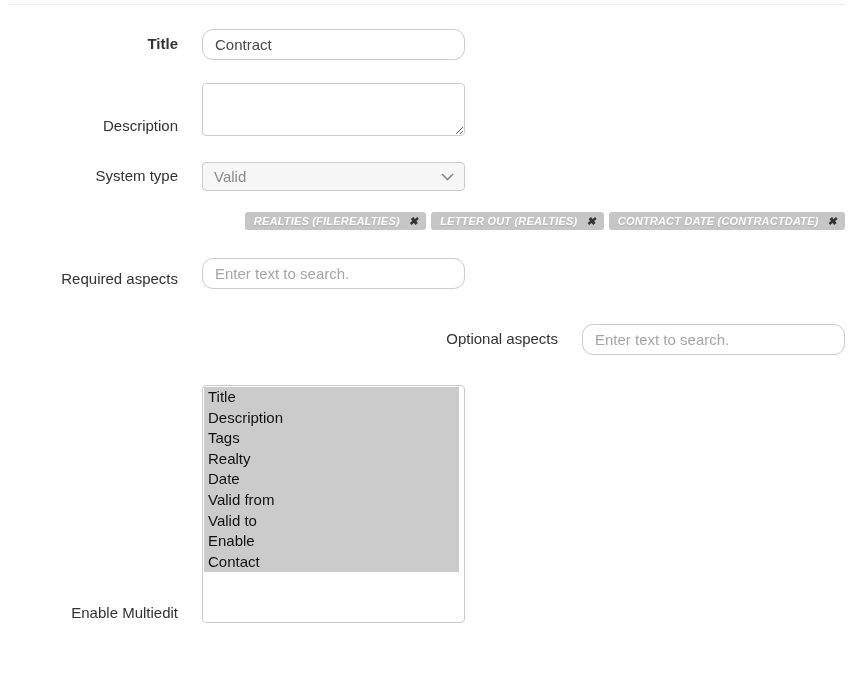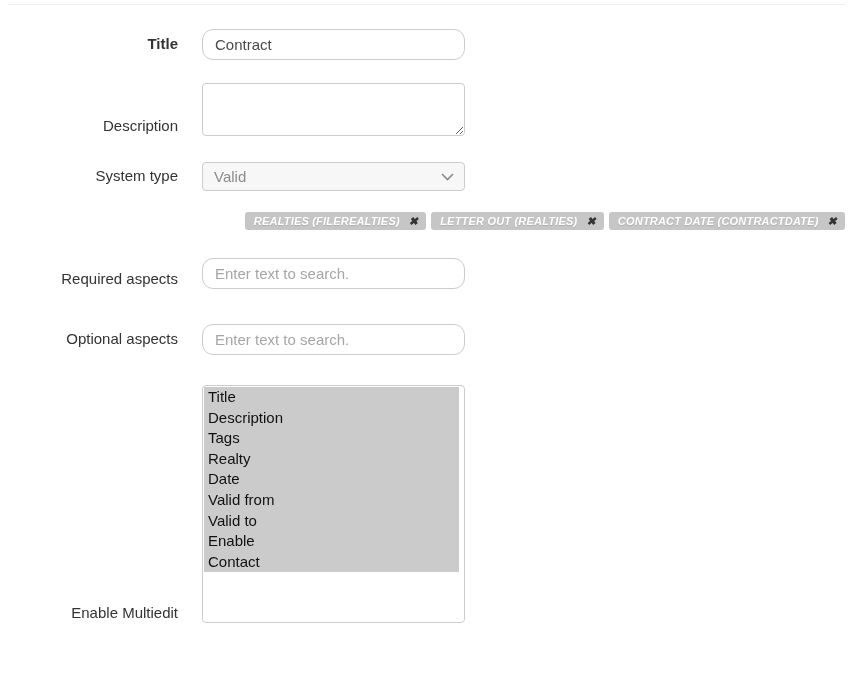--- a/index.html
+++ b/index.html
@@ -83,21 +83,21 @@
     justify-content: space-between;
     padding: 0 10px 0 11px;
     cursor: default;
   }
   .fake-select .chev { display: flex; align-items: center; }
 
   .mb-1 { margin-bottom: 23px; }
   .mb-2 { margin-bottom: 26px; }
   .mb-3 { margin-bottom: 21px; }
   .mb-4 { margin-bottom: 35px; }
-  .mb-5 { margin-bottom: 30px; }
+  .mb-5 { margin-bottom: 30px; justify-content: flex-end; }
 
   .tags-row {
     display: flex;
     justify-content: flex-end;
     gap: 5px;
     margin-bottom: 28px;
     font-style: italic;
   }
   .tag {
     background: #c6c6c6;

